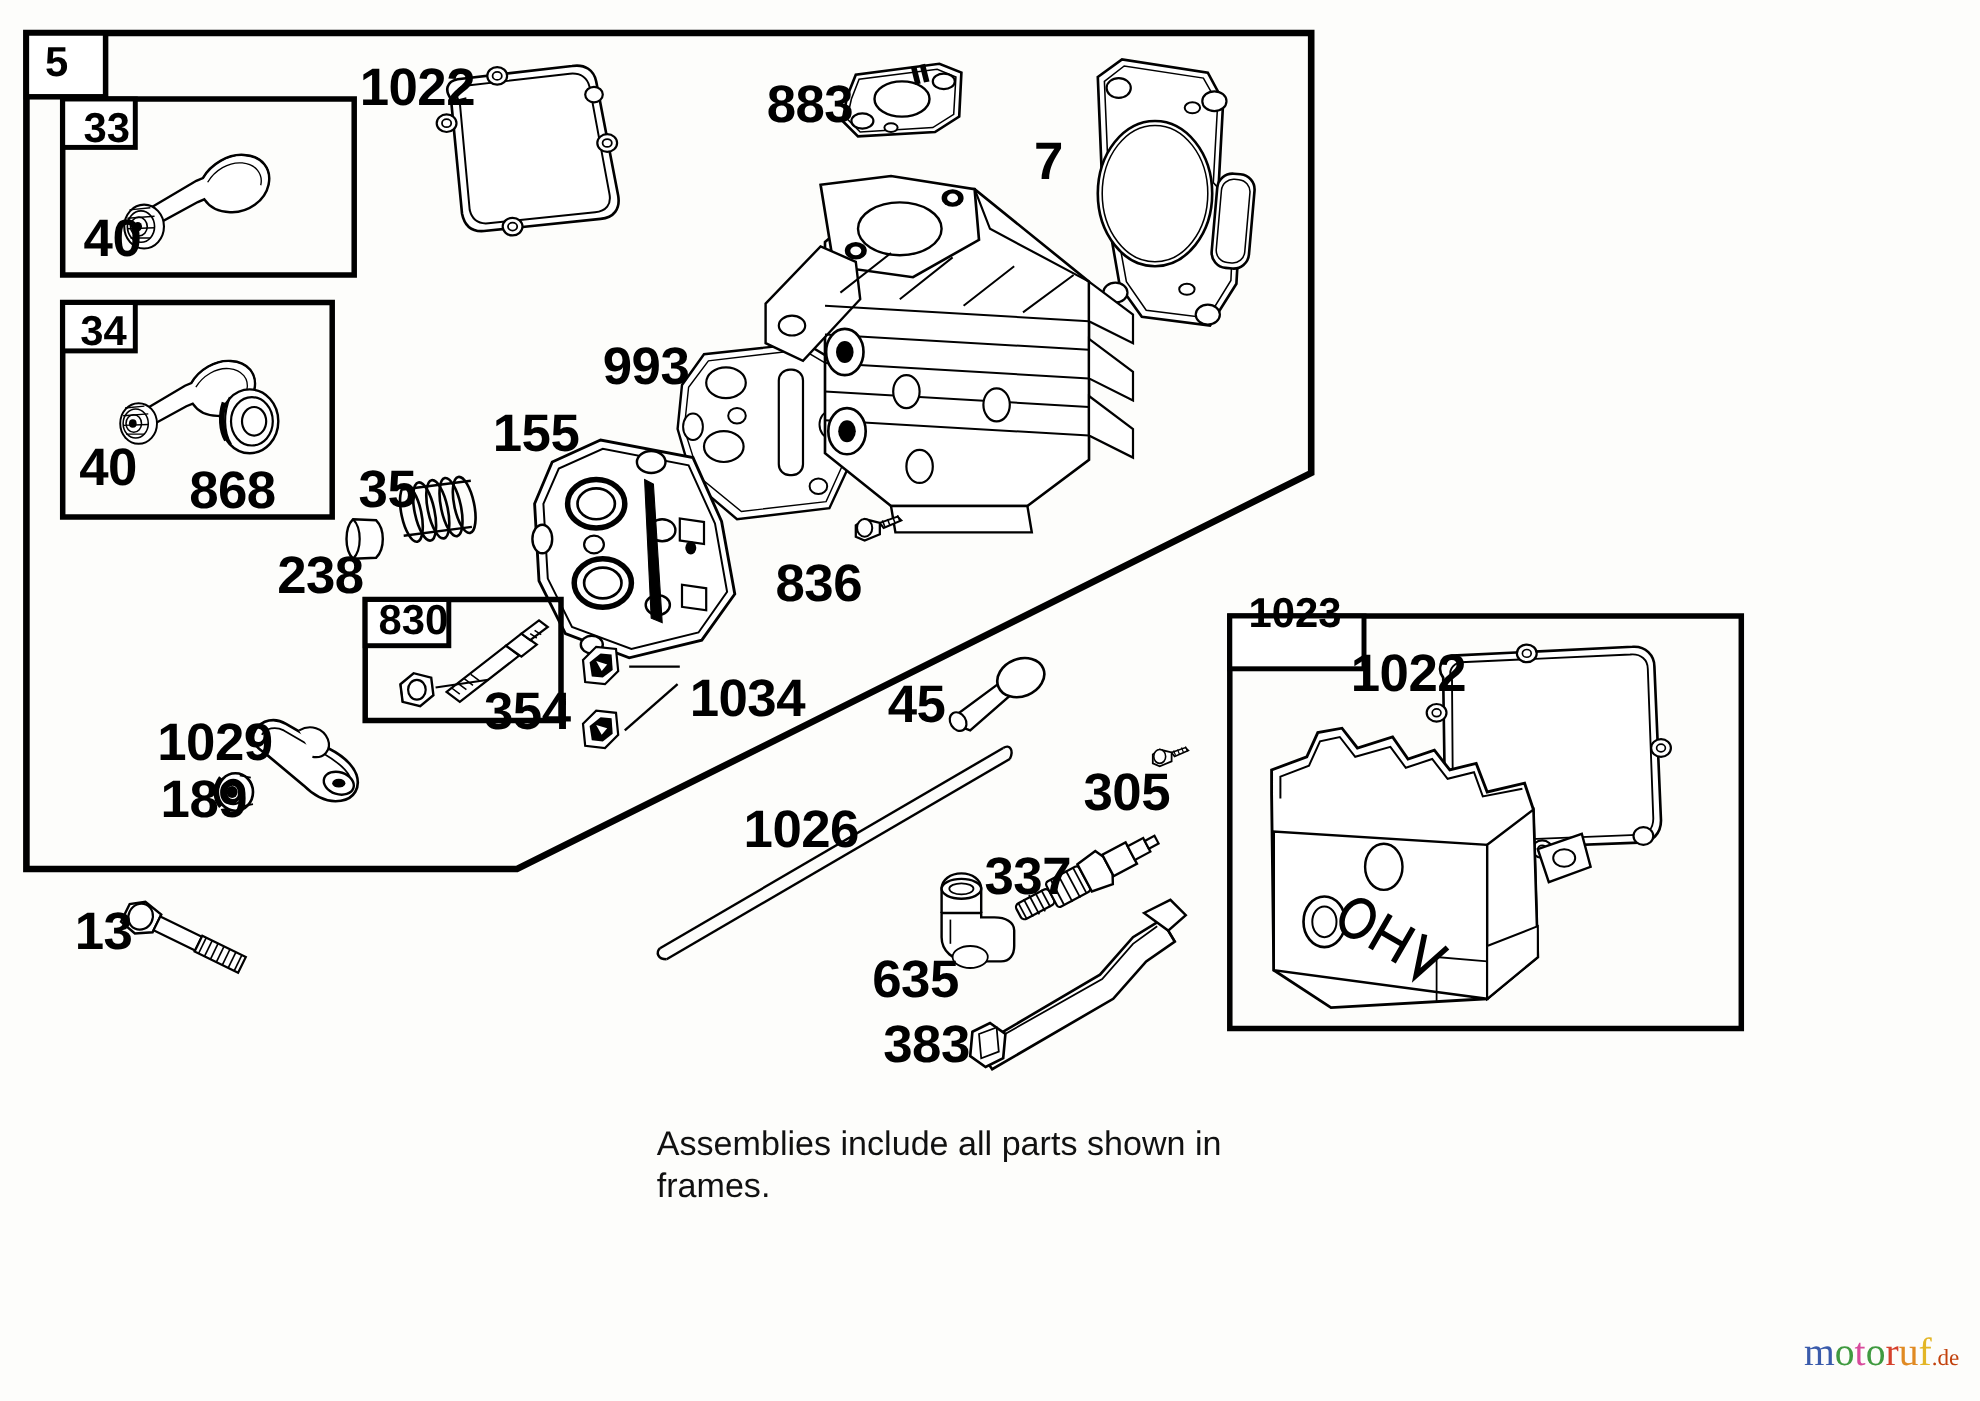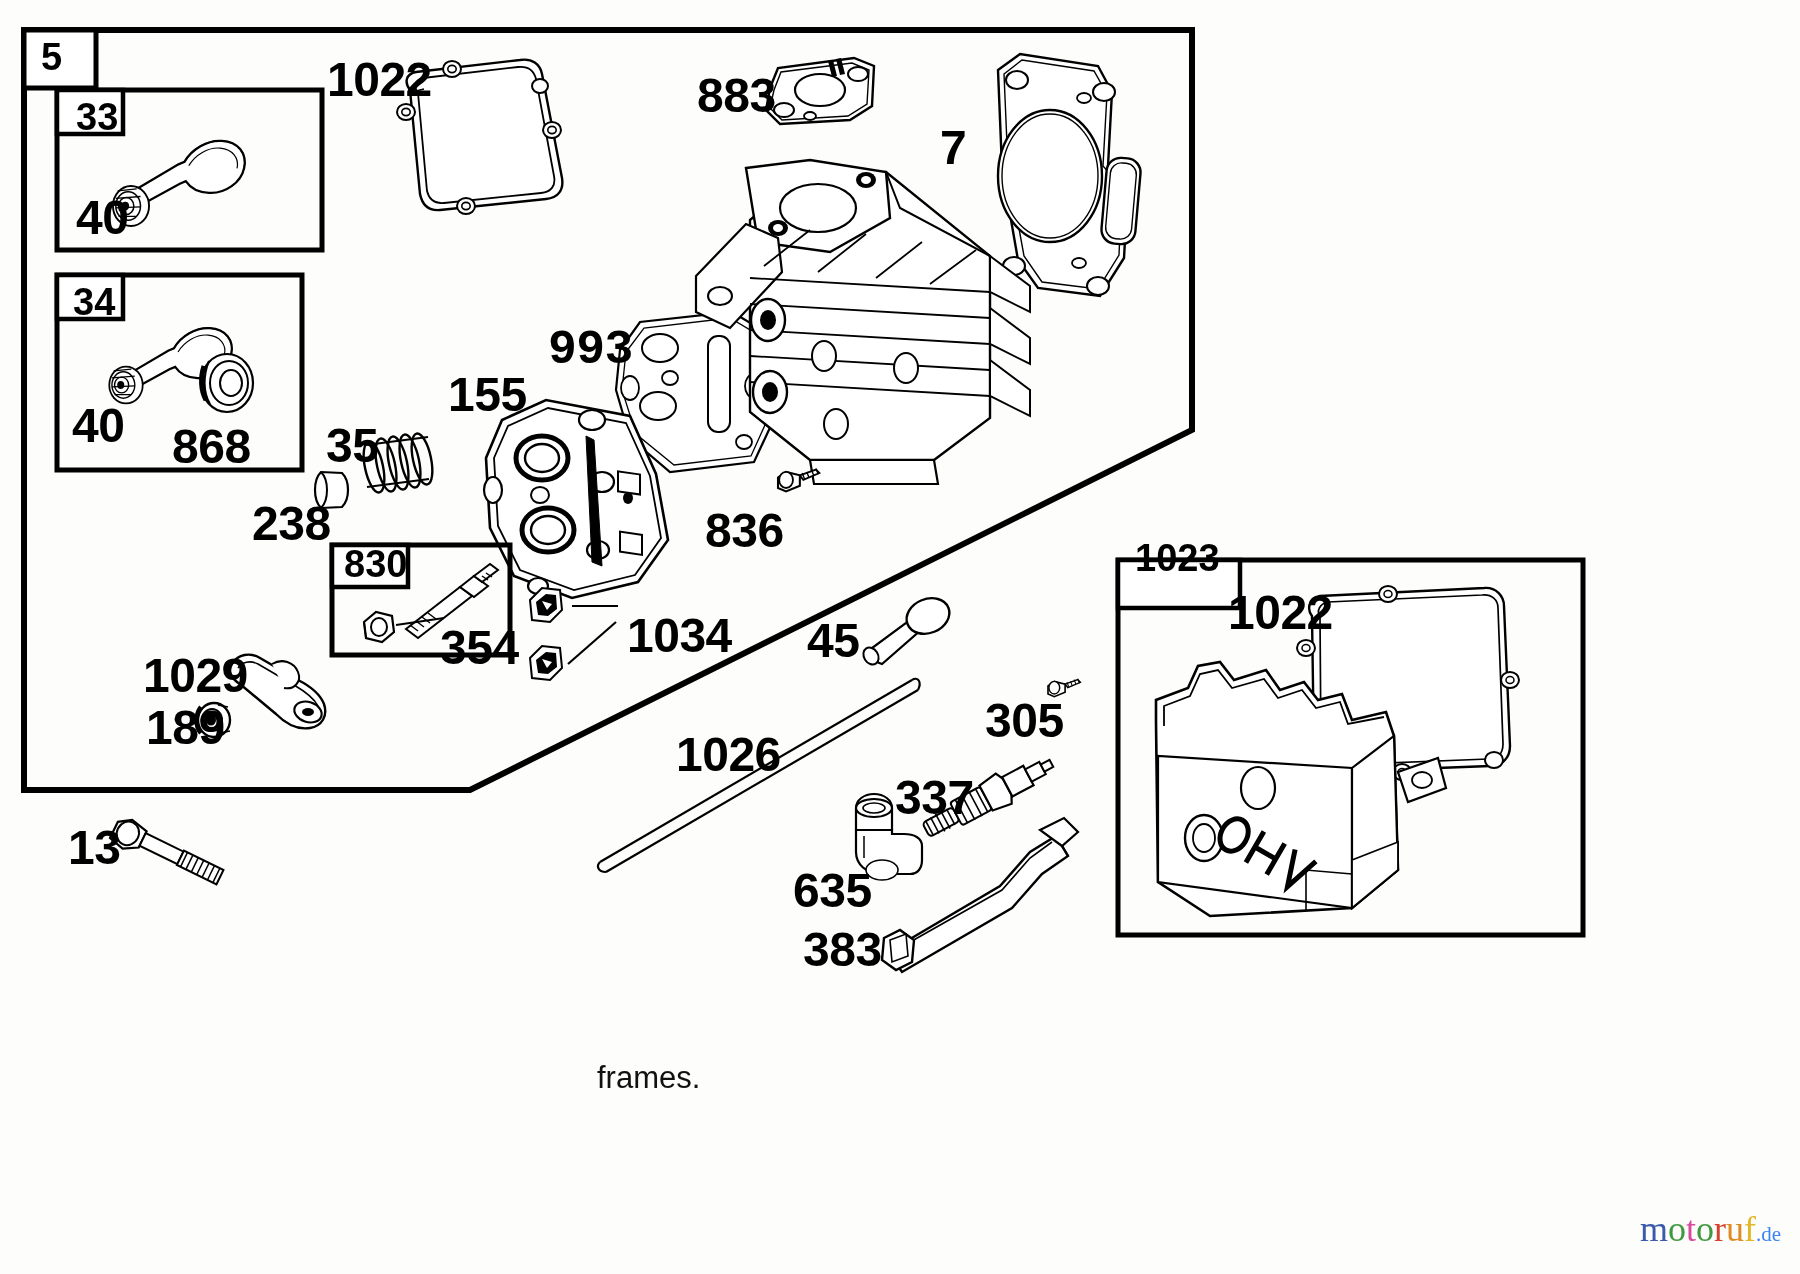--- a/index.html
+++ b/index.html
@@ -8,21 +8,21 @@
        font-family:"Liberation Sans","DejaVu Sans",sans-serif;}
   #stage{position:absolute;left:0;top:0;width:1800px;height:1274px;background:#fdfdfb;}
   svg.layer{position:absolute;left:0;top:0;width:1800px;height:1274px;overflow:visible;}
   .lbl{position:absolute;font-weight:bold;color:#000;letter-spacing:-0.5px;
        font-family:"Liberation Sans","DejaVu Sans",sans-serif;white-space:nowrap;}
   .lbl.n38{font-size:48px;}
   .note{position:absolute;font-size:31px;color:#111;line-height:1.28;
         font-family:"Liberation Sans","DejaVu Sans",sans-serif;}
   .logo{position:absolute;font-family:"Liberation Serif","DejaVu Serif",serif;
         font-size:36px;letter-spacing:0px;white-space:nowrap;}
-  .logo .de{font-size:21px;color:#3b82f6;}
+  .logo .de{font-size:21px;color:#c2410c;}
   .boxnum{position:absolute;font-weight:bold;font-size:38px;
           font-family:"Liberation Sans","DejaVu Sans",sans-serif;}
 </style>
 </head>
 <body>
 
 <div id="stage">
 
   <svg class="layer" viewBox="0 0 1800 1274" xmlns="http://www.w3.org/2000/svg">
     <defs>
@@ -416,34 +416,35 @@
   <div class="boxnum" style="left:73px;top:281px;">34</div>
   <div class="boxnum" style="left:344px;top:543px;">830</div>
   <div class="boxnum" style="left:1135px;top:537px;">1023</div>
 
   <div class="lbl n38" style="left:76px;top:190px;">40</div>
   <div class="lbl n38" style="left:72px;top:398px;">40</div>
   <div class="lbl n38" style="left:172px;top:419px;">868</div>
   <div class="lbl n38" style="left:326px;top:418px;">35</div>
   <div class="lbl n38" style="left:252px;top:496px;">238</div>
   <div class="lbl n38" style="left:448px;top:367px;">155</div>
-  <div class="lbl n38" style="left:548px;top:323px;font-family:Liberation Mono, monospace;">993</div>
+  <div class="lbl n38" style="left:548px;top:306px;">993</div>
   <div class="lbl n38" style="left:705px;top:503px;">836</div>
   <div class="lbl n38" style="left:440px;top:620px;">354</div>
   <div class="lbl n38" style="left:627px;top:608px;">1034</div>
   <div class="lbl n38" style="left:143px;top:648px;">1029</div>
   <div class="lbl n38" style="left:146px;top:700px;">189</div>
   <div class="lbl n38" style="left:807px;top:613px;">45</div>
   <div class="lbl n38" style="left:676px;top:727px;">1026</div>
   <div class="lbl n38" style="left:985px;top:693px;">305</div>
   <div class="lbl n38" style="left:895px;top:770px;">337</div>
   <div class="lbl n38" style="left:793px;top:863px;">635</div>
   <div class="lbl n38" style="left:803px;top:922px;">383</div>
   <div class="lbl n38" style="left:68px;top:820px;">13</div>
   <div class="lbl n38" style="left:1228px;top:585px;">1022</div>
 
+  <div class="note" style="left:597px;top:1020px;">Assemblies include all parts shown in</div>
   <div class="note" style="left:597px;top:1058px;">frames.</div>
 
   <div class="logo" style="left:1640px;top:1208px;">
     <span style="color:#3a5bab">m</span><span style="color:#3f9a3f">o</span><span style="color:#d84a9c">t</span><span style="color:#3f9a3f">o</span><span style="color:#d6412c">r</span><span style="color:#e08a22">u</span><span style="color:#e3b626">f</span><span class="de">.de</span>
   </div>
 
 </div>
 
 </body></html>

